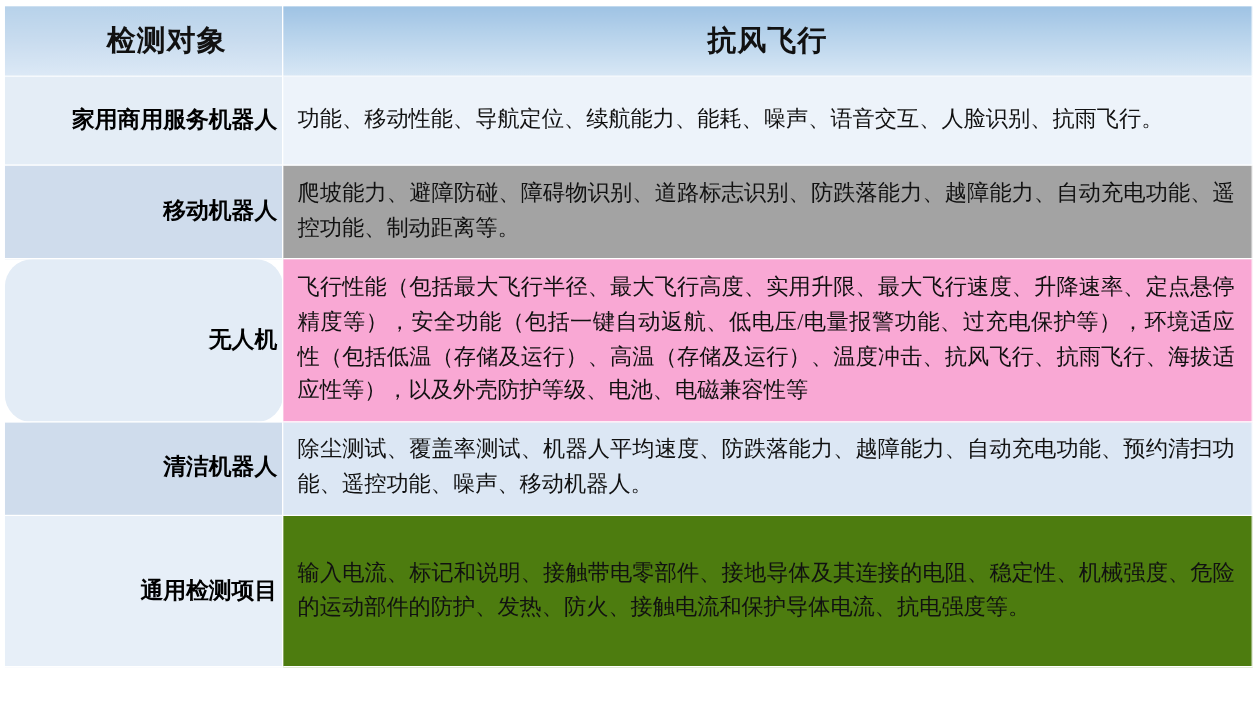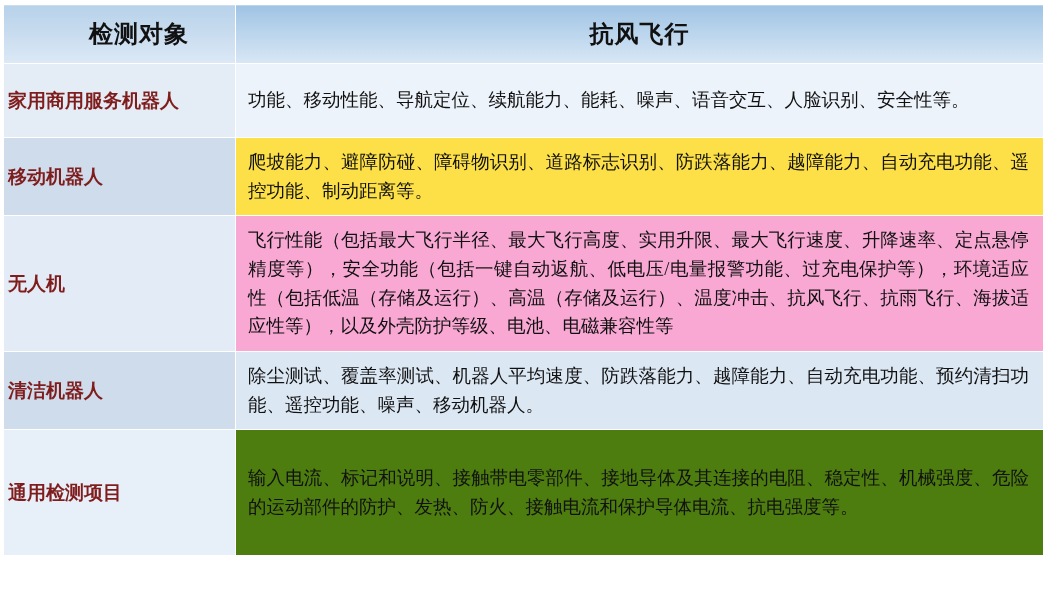--- a/index.html
+++ b/index.html
@@ -41,72 +41,72 @@
     letter-spacing: 1px;
   }
   .hdr-obj {
     background: linear-gradient(to bottom, #b7d2ea 0%, #c9dcef 50%, #dce9f6 100%);
     padding-left: 40px;
   }
   .hdr-item {
     background: linear-gradient(to bottom, #9fc3e4 0%, #b9d4ec 45%, #d8e7f5 100%);
   }
   .cell-obj {
-    text-align: left;
+    text-align: right;
     font-weight: bold;
     font-size: 19px;
-    color: #7f1d1d;
+    color: #000000;
     padding: 6px 4px;
     line-height: 1.35;
   }
   .cell-item {
     font-size: 18.5px;
     color: #111111;
     padding: 10px 14px 10px 12px;
     line-height: 1.55;
     text-align: justify;
     text-justify: inter-ideograph;
   }
 
   .row-1 .cell-obj { background: #e4edf6; }
   .row-1 .cell-item { background: #edf3fa; }
   .row-2 .cell-obj { background: #cfdcec; }
-  .row-2 .cell-item { background: #fde047; }
-  .row-3 .cell-obj { background: #e3ecf6; }
+  .row-2 .cell-item { background: #a3a3a3; }
+  .row-3 .cell-obj { background: #e3ecf6; border-radius: 23px; }
   .row-3 .cell-item { background: #f9a8d4; }
   .row-4 .cell-obj { background: #cfdcec; }
   .row-4 .cell-item { background: #dce7f4; }
   .row-5 .cell-obj { background: #e7eff8; }
   .row-5 .cell-item { background: #4d7c0f; }
 
   .h-1 { height: 74px; }
   .h-2 { height: 76px; }
   .h-3 { height: 132px; }
-  .h-4 { height: 74px; }
+  .h-4 { height: 74px; font-family: Liberation Mono, monospace; }
   .h-5 { height: 126px; }
 </style>
 </head>
 <body>
 
 <div class="table-wrap">
   <table class="detection-table">
     <colgroup>
       <col class="c1">
       <col class="c2">
     </colgroup>
     <thead>
       <tr>
         <th class="hdr-obj">检测对象</th>
         <th class="hdr-item">抗风飞行</th>
       </tr>
     </thead>
     <tbody>
       <tr class="row-1 h-1">
         <td class="cell-obj">家用商用服务机器人</td>
-        <td class="cell-item">功能、移动性能、导航定位、续航能力、能耗、噪声、语音交互、人脸识别、安全性等。</td>
+        <td class="cell-item">功能、移动性能、导航定位、续航能力、能耗、噪声、语音交互、人脸识别、抗雨飞行。</td>
       </tr>
       <tr class="row-2 h-2">
         <td class="cell-obj">移动机器人</td>
         <td class="cell-item">爬坡能力、避障防碰、障碍物识别、道路标志识别、防跌落能力、越障能力、自动充电功能、遥控功能、制动距离等。</td>
       </tr>
       <tr class="row-3 h-3">
         <td class="cell-obj">无人机</td>
         <td class="cell-item">飞行性能（包括最大飞行半径、最大飞行高度、实用升限、最大飞行速度、升降速率、定点悬停精度等），安全功能（包括一键自动返航、低电压/电量报警功能、过充电保护等），环境适应性（包括低温（存储及运行）、高温（存储及运行）、温度冲击、抗风飞行、抗雨飞行、海拔适应性等），以及外壳防护等级、电池、电磁兼容性等</td>
       </tr>
       <tr class="row-4 h-4">

